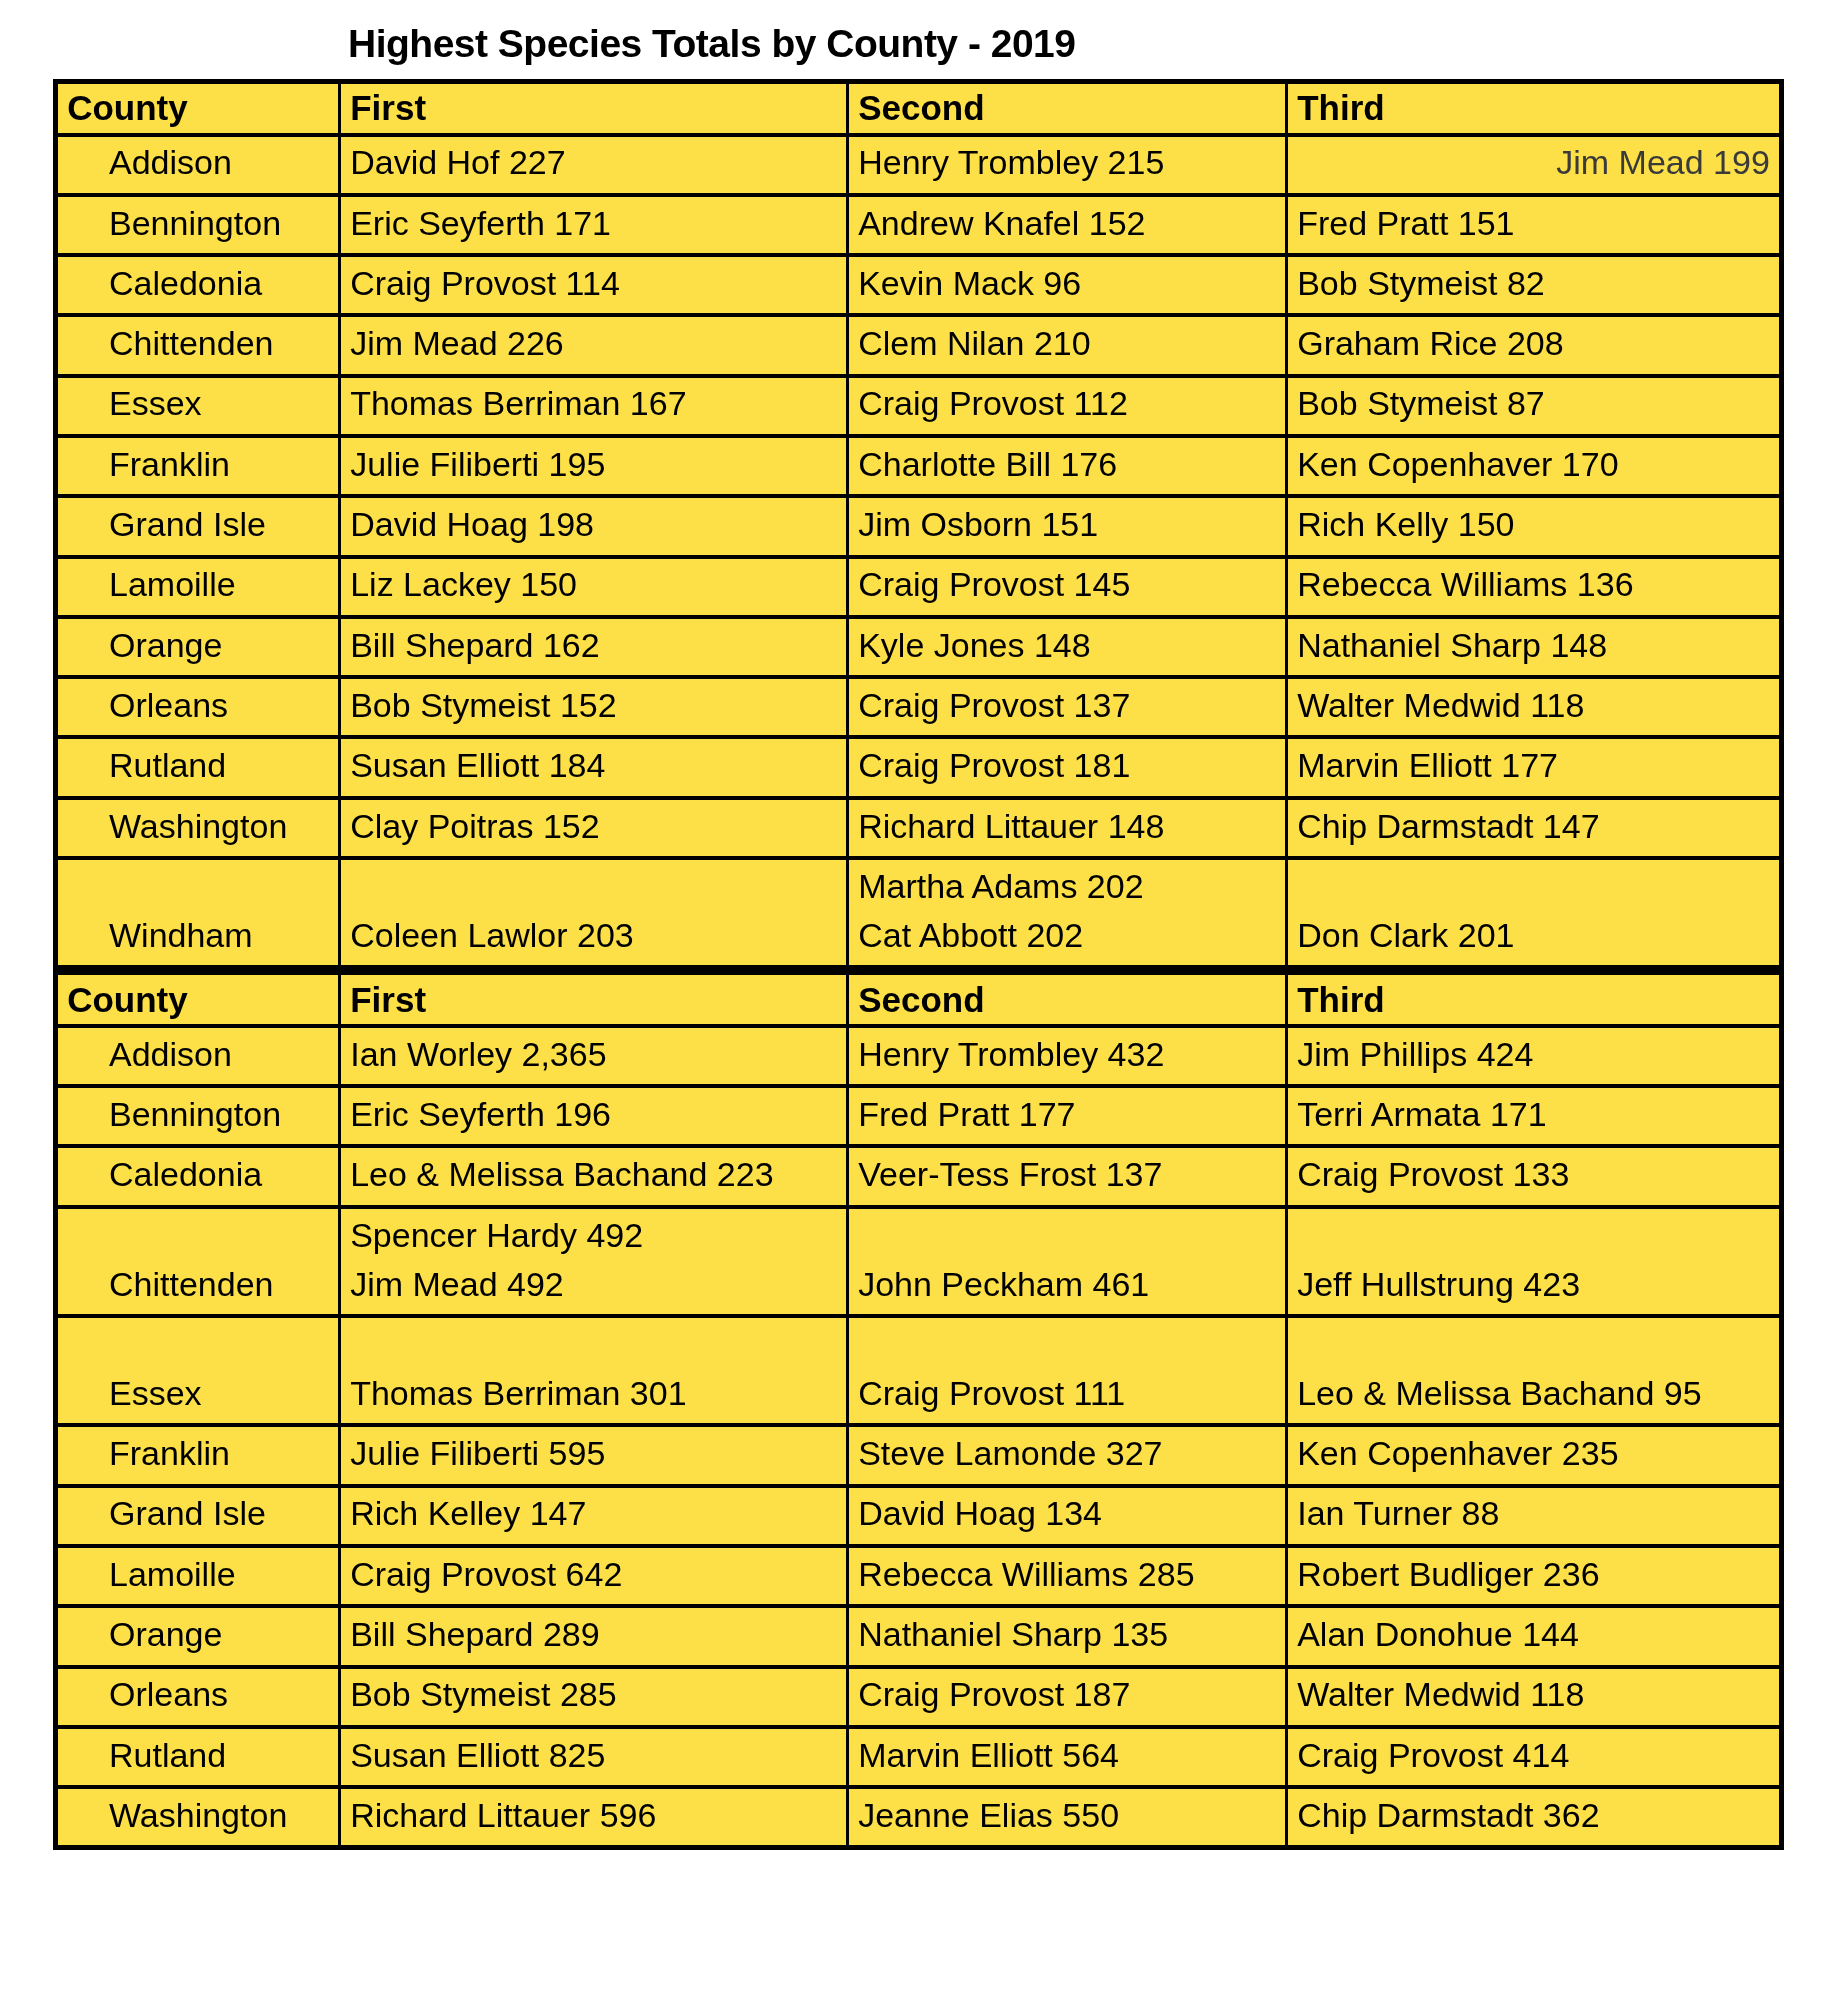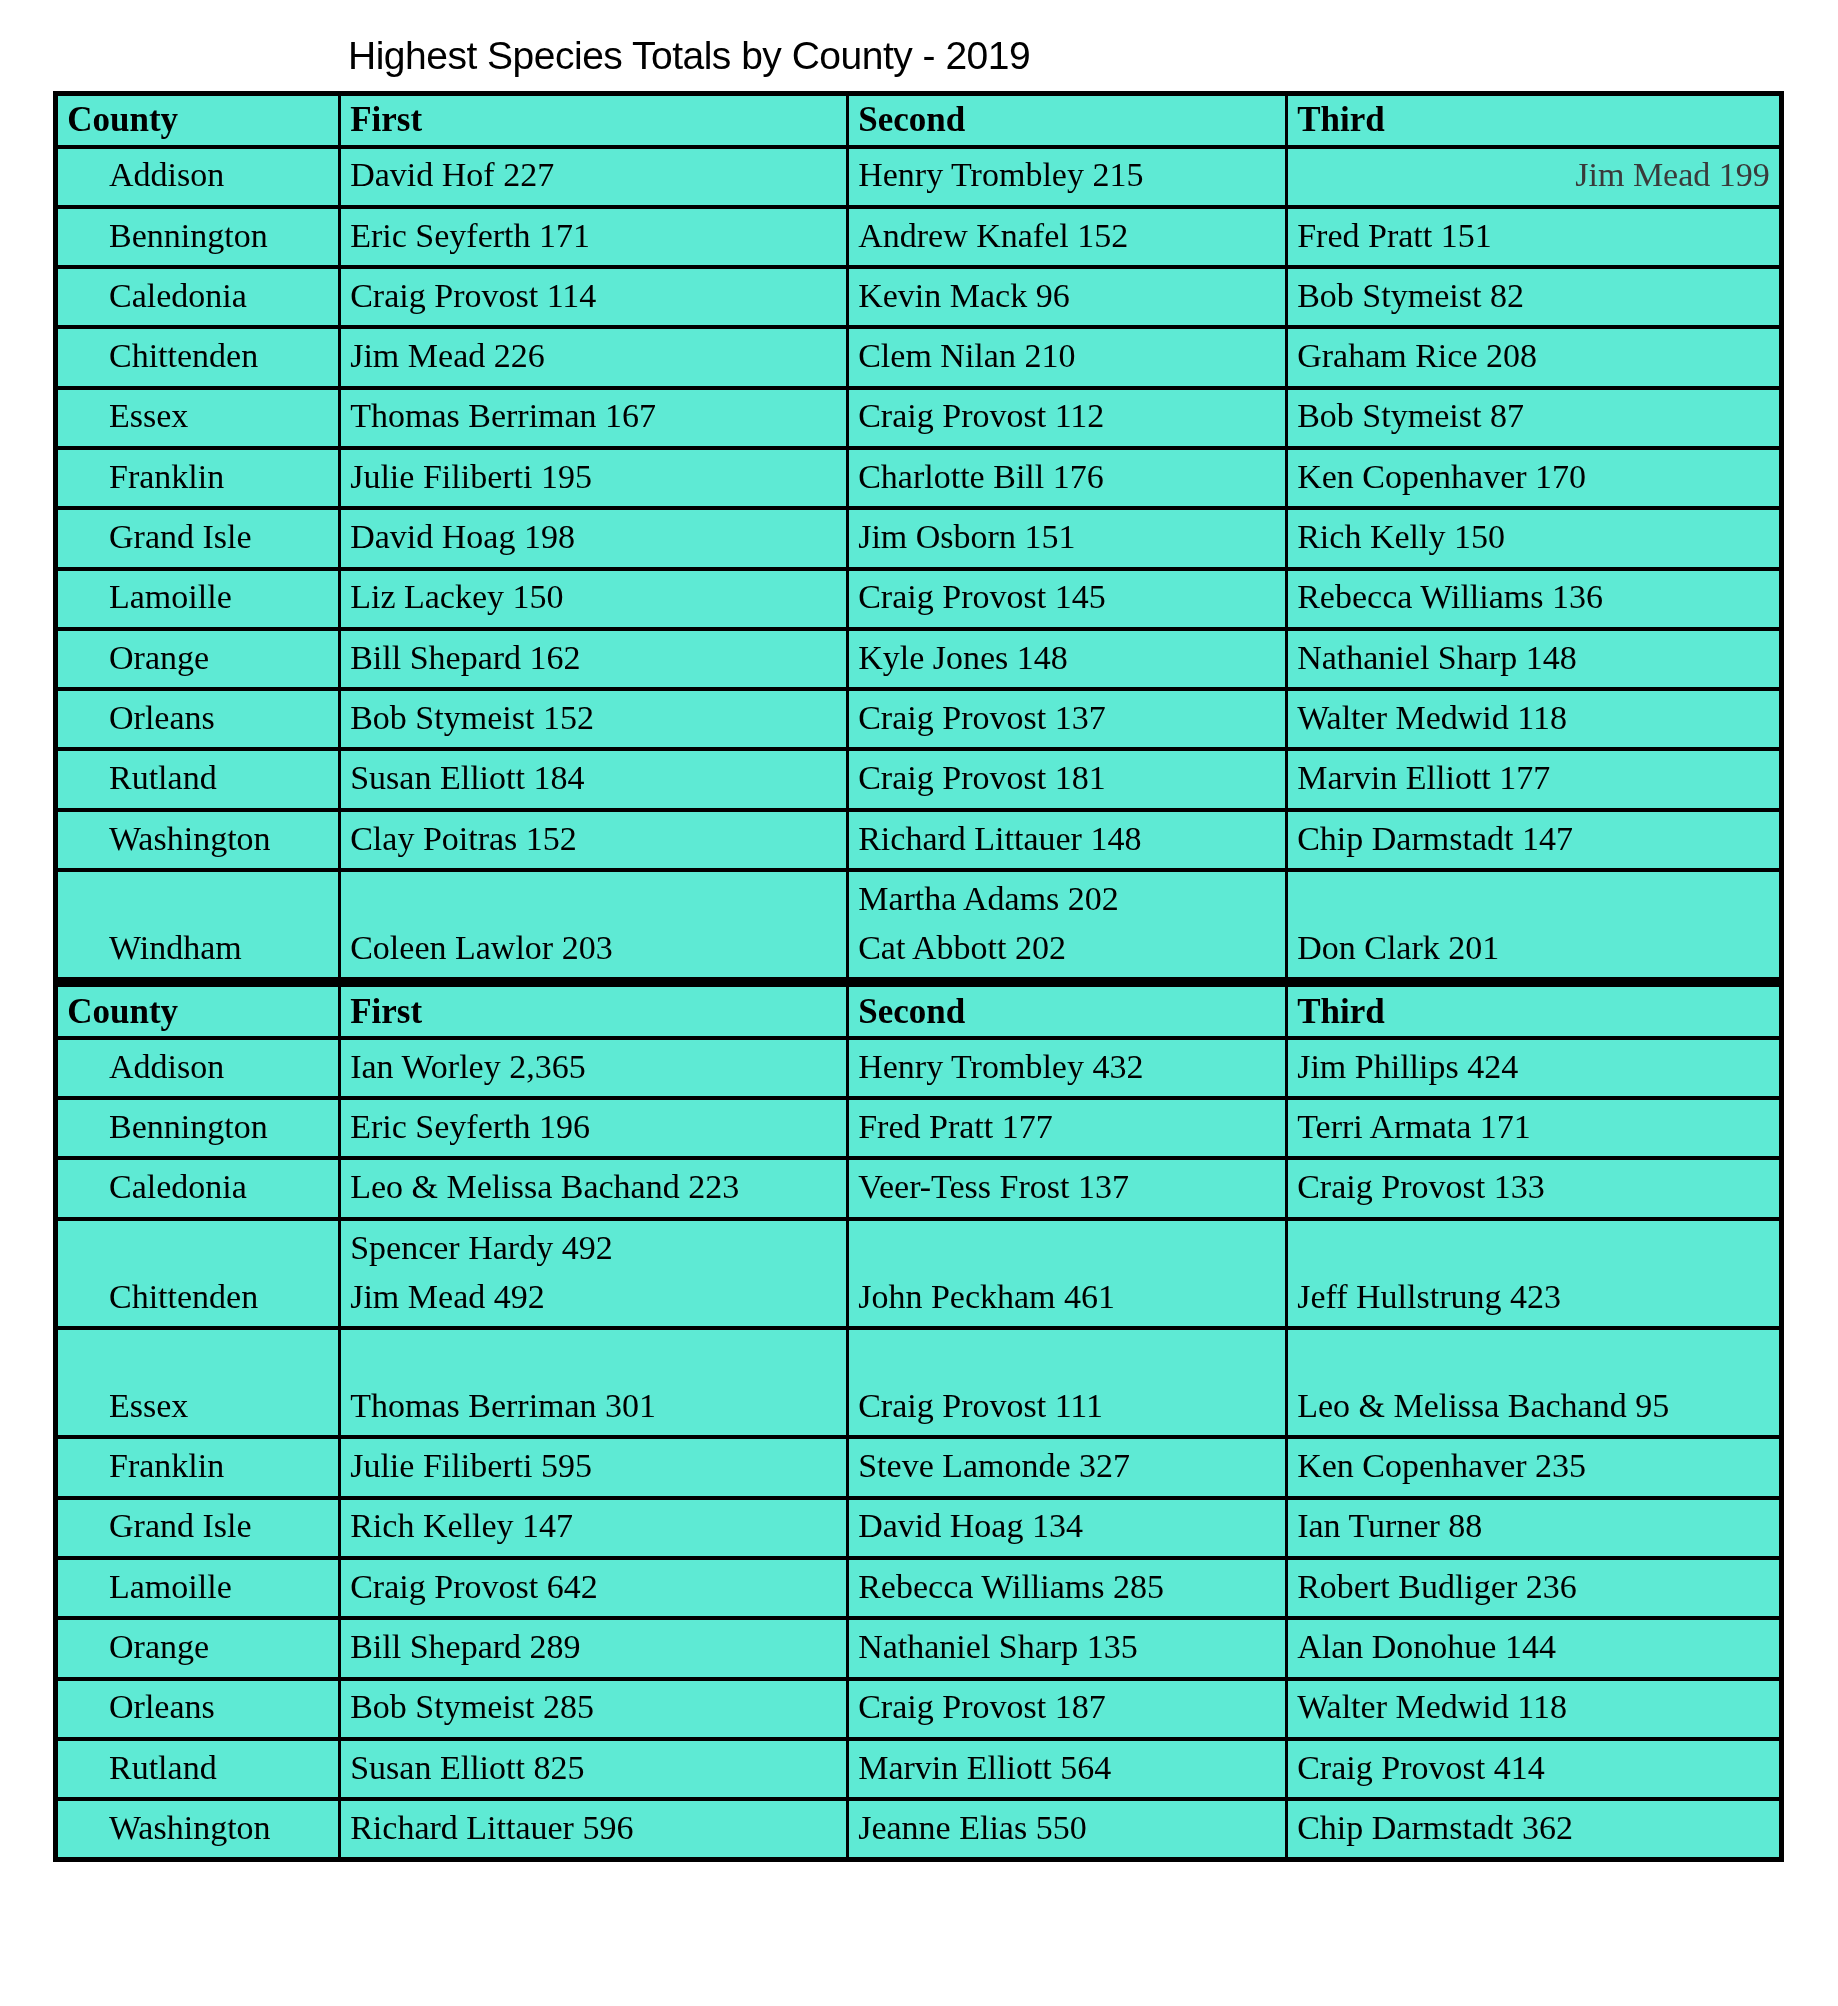--- a/index.html
+++ b/index.html
@@ -12,34 +12,33 @@
     width: 1838px;
     min-height: 2006px;
     font-family: "Liberation Sans", sans-serif;
     color: #000000;
   }
   .sheet {
     padding: 22px 0 28px 53px;
   }
   .table-title {
     font-size: 39px;
-    font-weight: normal;
+    font-weight: bold;
     letter-spacing: -0.5px;
-    margin: 12px 0 13px 295px;
+    margin: 0 0 13px 295px;
   }
   .section-2 .table-title {
     margin-top: 54px;
   }
   table.county-table {
     border-collapse: collapse;
     table-layout: fixed;
     width: 1726px;
     border: 5.5px solid #000;
-    background: #5eead4;
-    font-family: Liberation Serif, serif;
+    background: #fde047;
   }
   .county-table th,
   .county-table td {
     border: 3.7px solid #000;
     border-top-width: 4.6px;
     border-bottom-width: 4.6px;
     overflow: hidden;
   }
   .county-table th {
     text-align: left;

